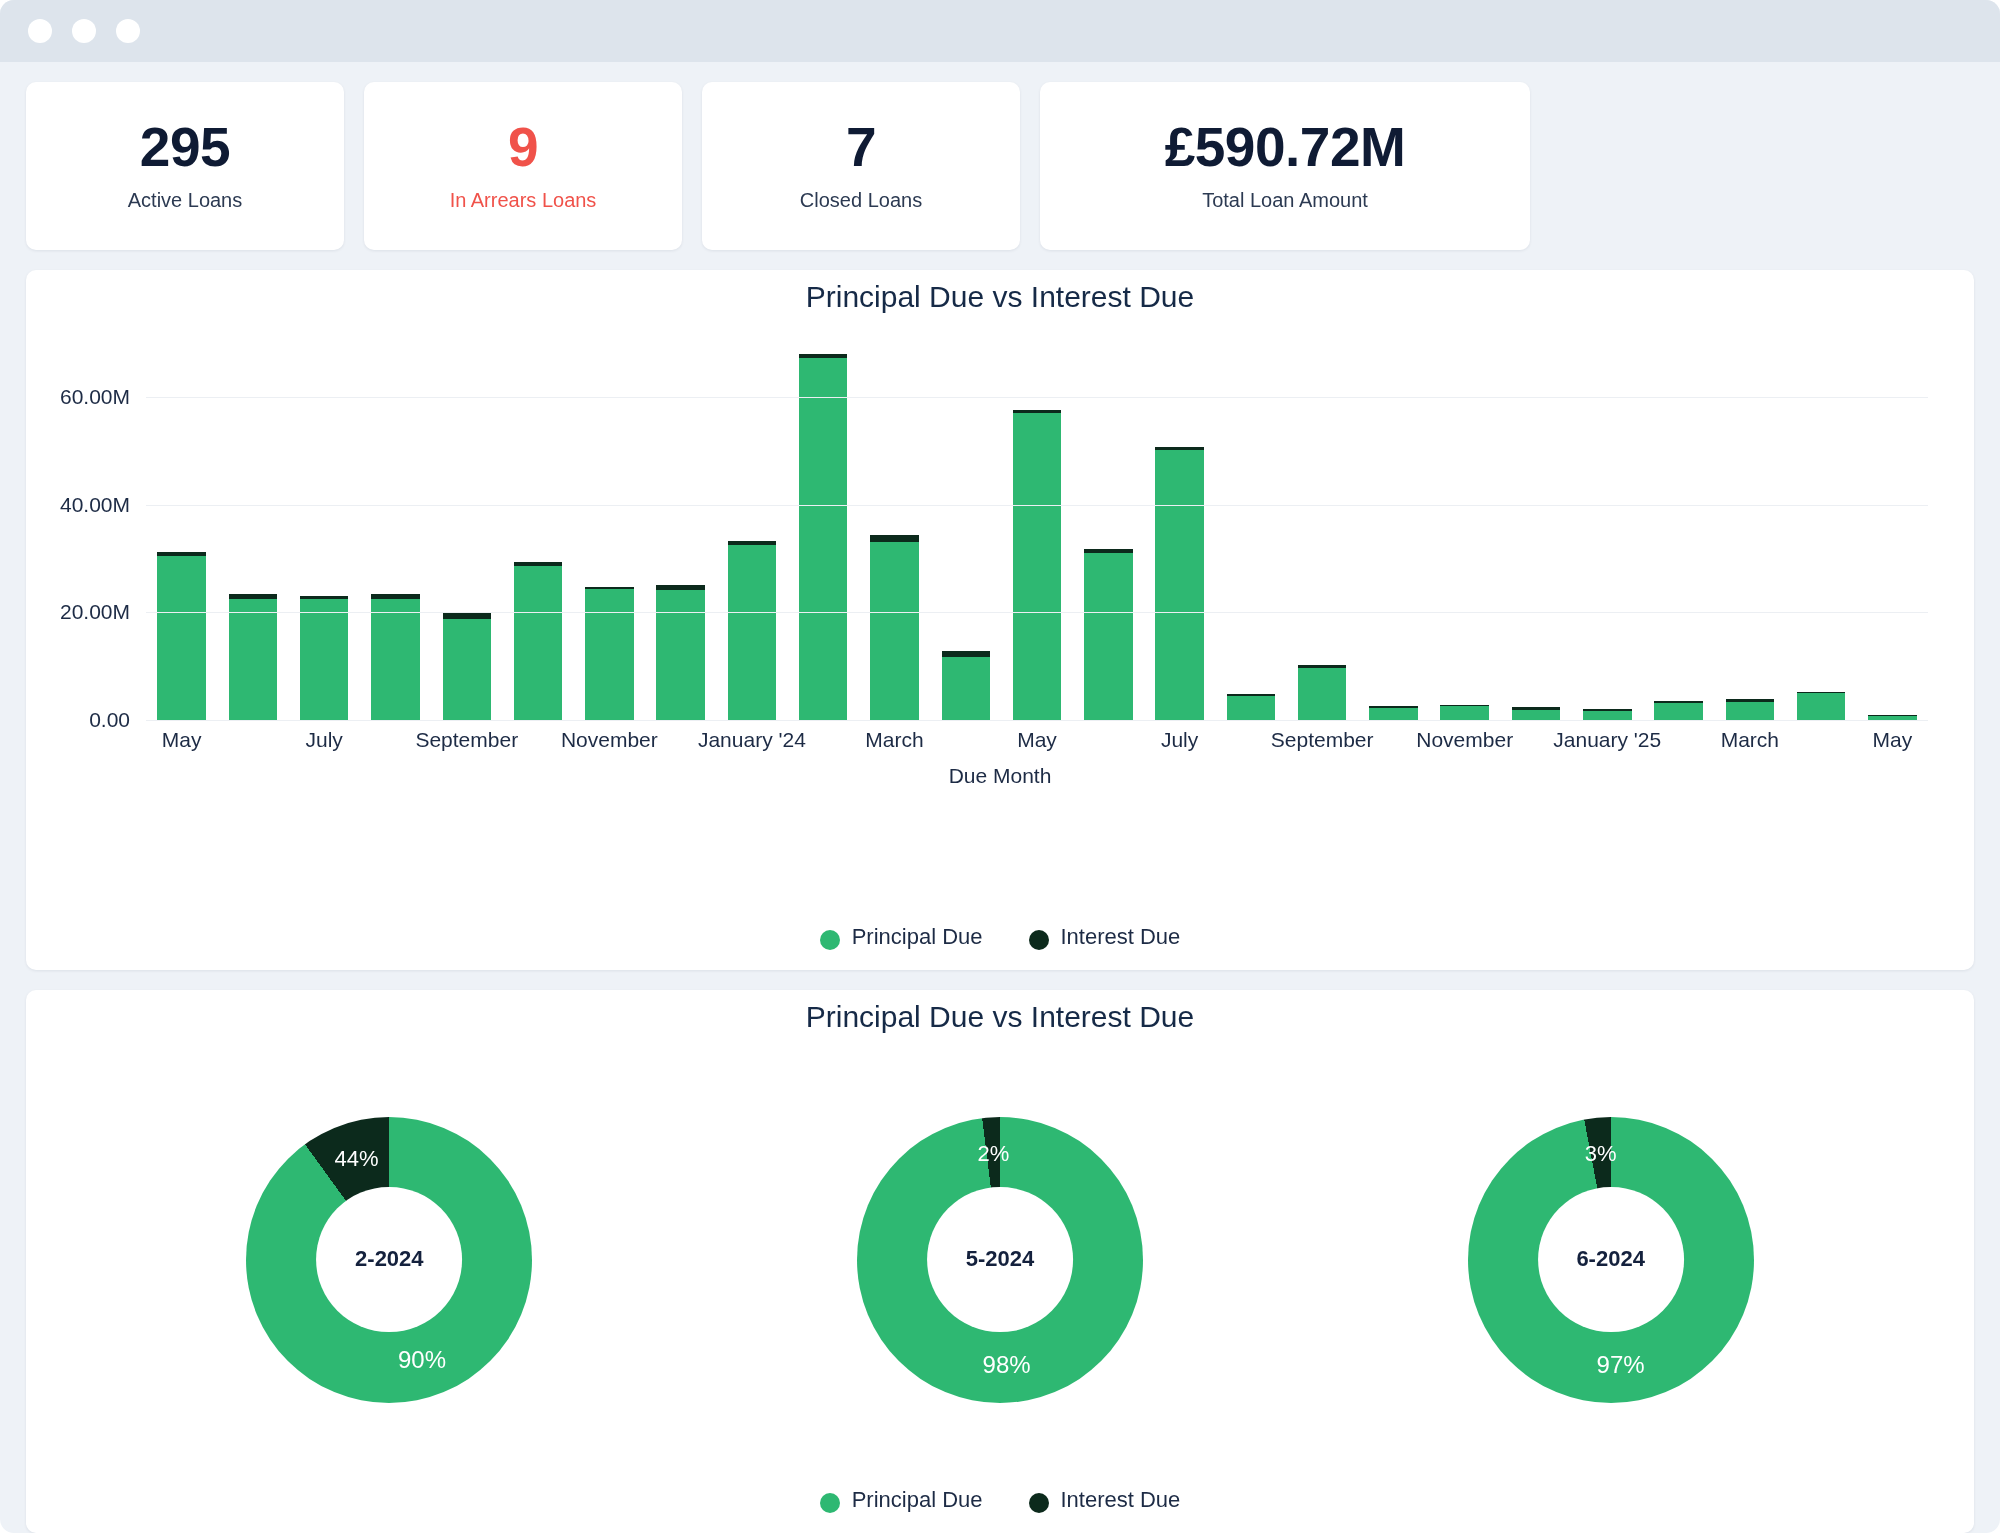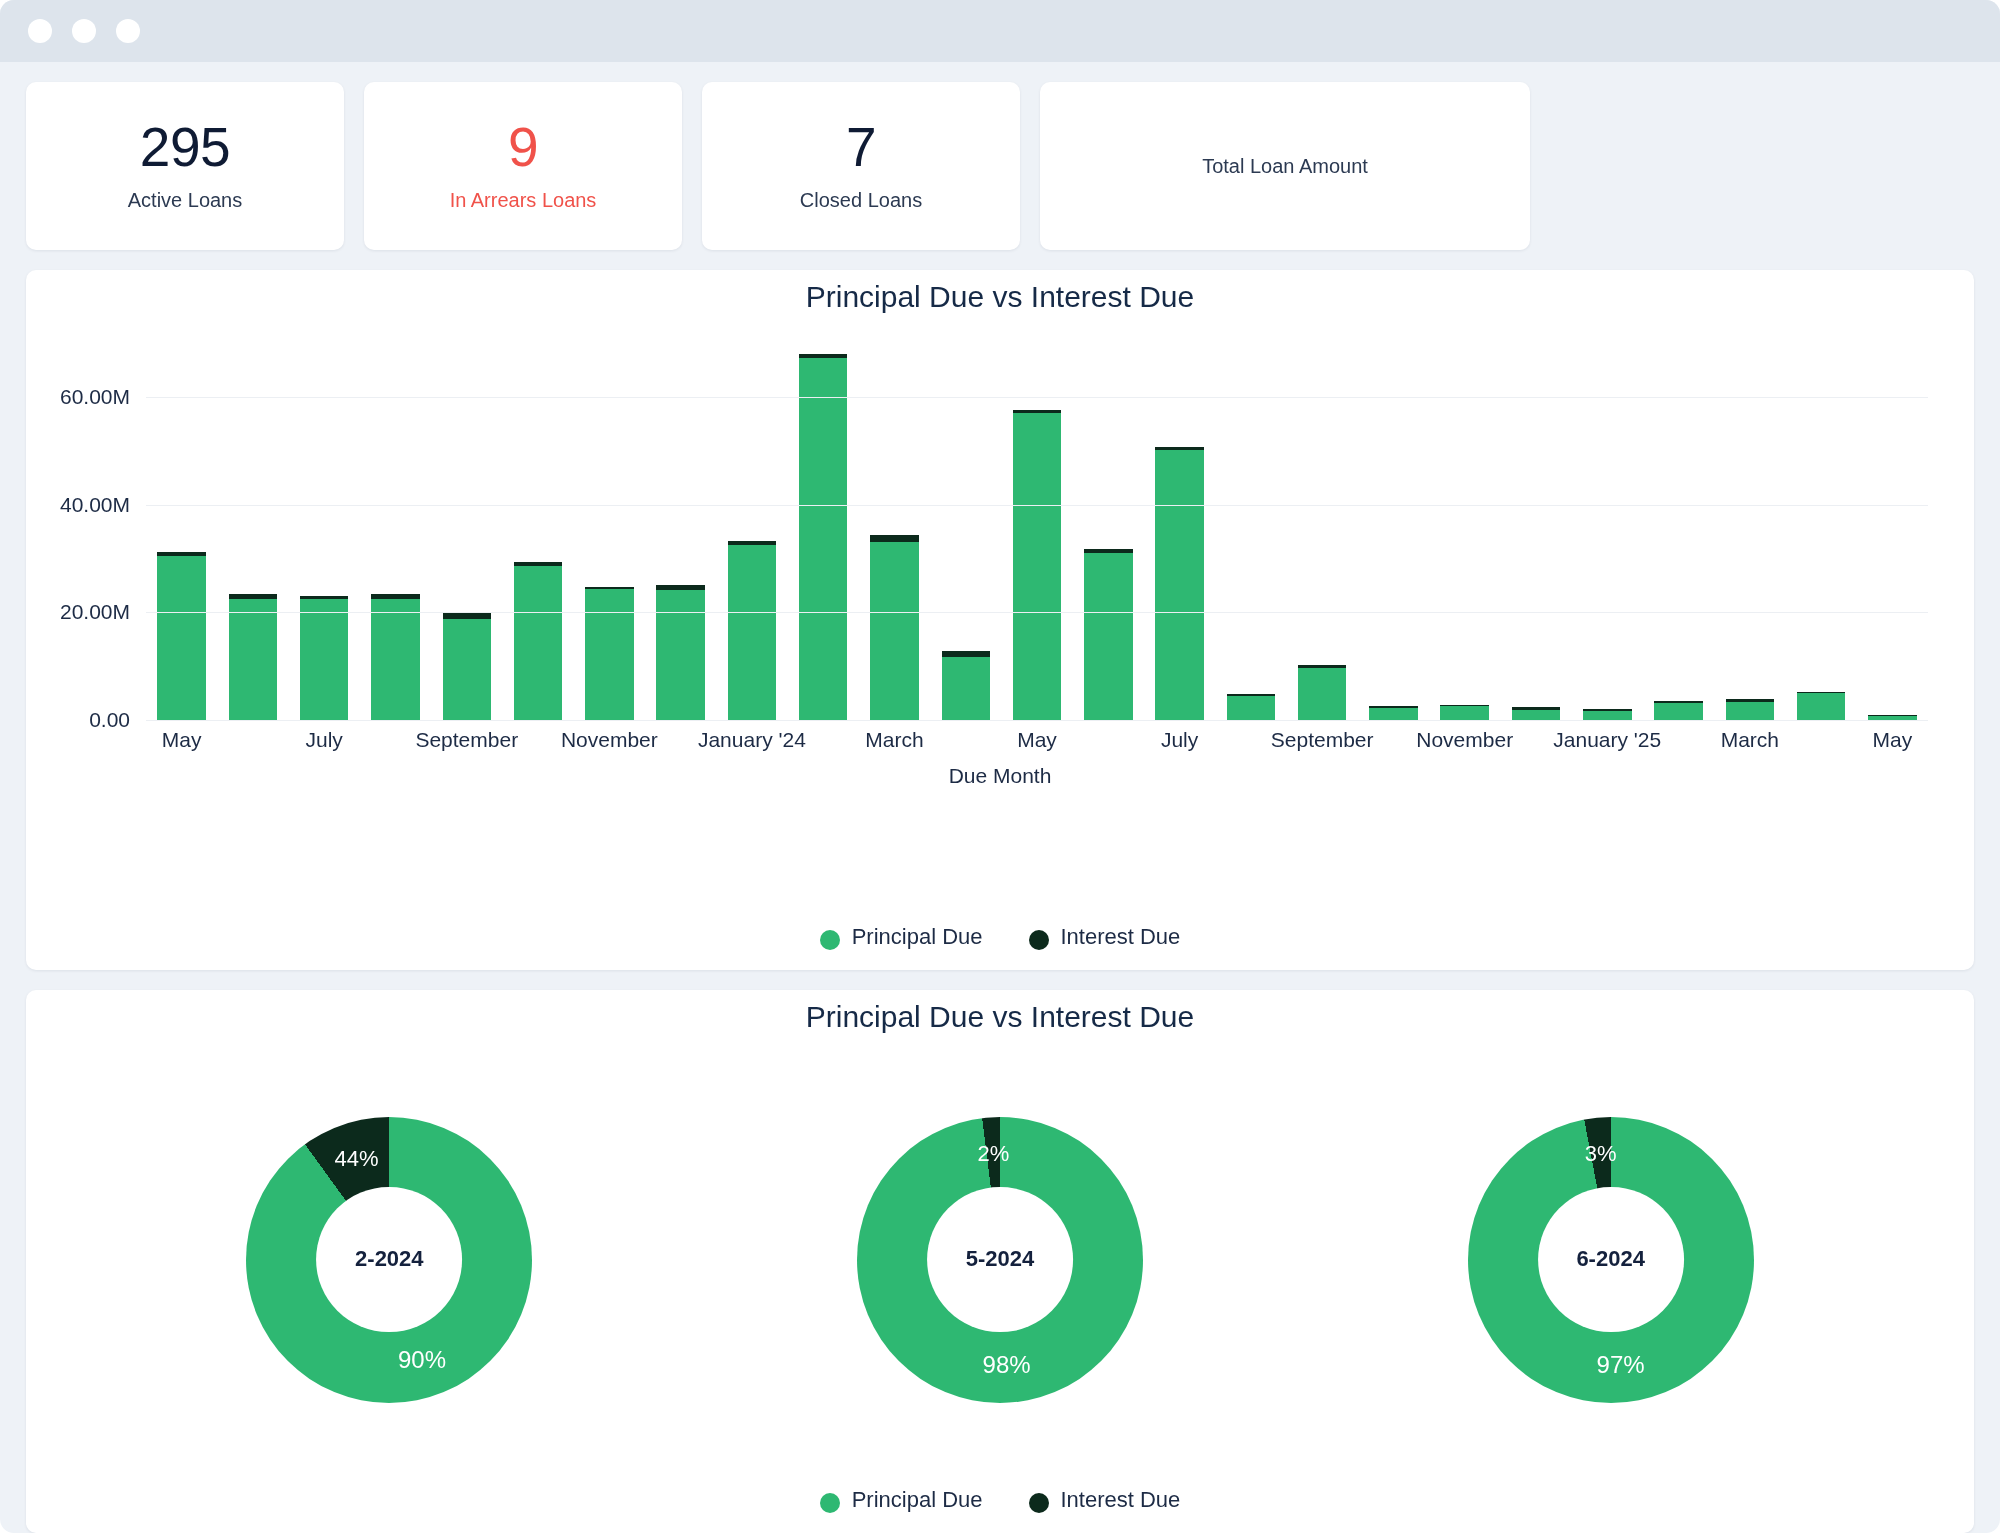--- a/index.html
+++ b/index.html
@@ -42,21 +42,21 @@
     align-items: center; justify-content: center;
     gap: 14px;
     box-shadow: 0 1px 3px rgba(16,30,54,.08);
   }
   .kpi-card.c0 { flex: 0 0 318px; }
   .kpi-card.c1 { flex: 0 0 318px; }
   .kpi-card.c2 { flex: 0 0 318px; }
   .kpi-card.c3 { flex: 0 0 490px; }
   .kpi-card.c4 { flex: 1 1 auto; }
   .kpi-value {
-    font-size: 55px; font-weight: 400; line-height: 1;
+    font-size: 55px; font-weight: 700; line-height: 1;
     color: #0f1b34; letter-spacing: -.5px;
   }
   .kpi-label { font-size: 20px; color: #2c3a52; }
   .kpi-card.danger .kpi-value,
   .kpi-card.danger .kpi-label { color: #f0524a; }
   .kpi-card.info .kpi-value,
   .kpi-card.info .kpi-label { color: #1c4f72; }
   .kpi-label-row { display: flex; align-items: center; gap: 10px; }
   .info-icon {
     width: 22px; height: 22px; border-radius: 50%;
@@ -194,20 +194,21 @@
             <div class="kpi-label">In Arrears Loans</div>
           </div>
         </div>
         <div class="kpi-card c2">
           <div class="kpi-value">7</div>
           <div class="kpi-label-row">
             <div class="kpi-label">Closed Loans</div>
           </div>
         </div>
         <div class="kpi-card c3">
+          <div class="kpi-value">£590.72M</div>
           <div class="kpi-label-row">
             <div class="kpi-label">Total Loan Amount</div>
           </div>
         </div>
       </div>
 
     <div class="panel bar-panel">
       <div class="panel-title">Principal Due vs Interest Due</div>
 
       <div class="plot-wrap">

